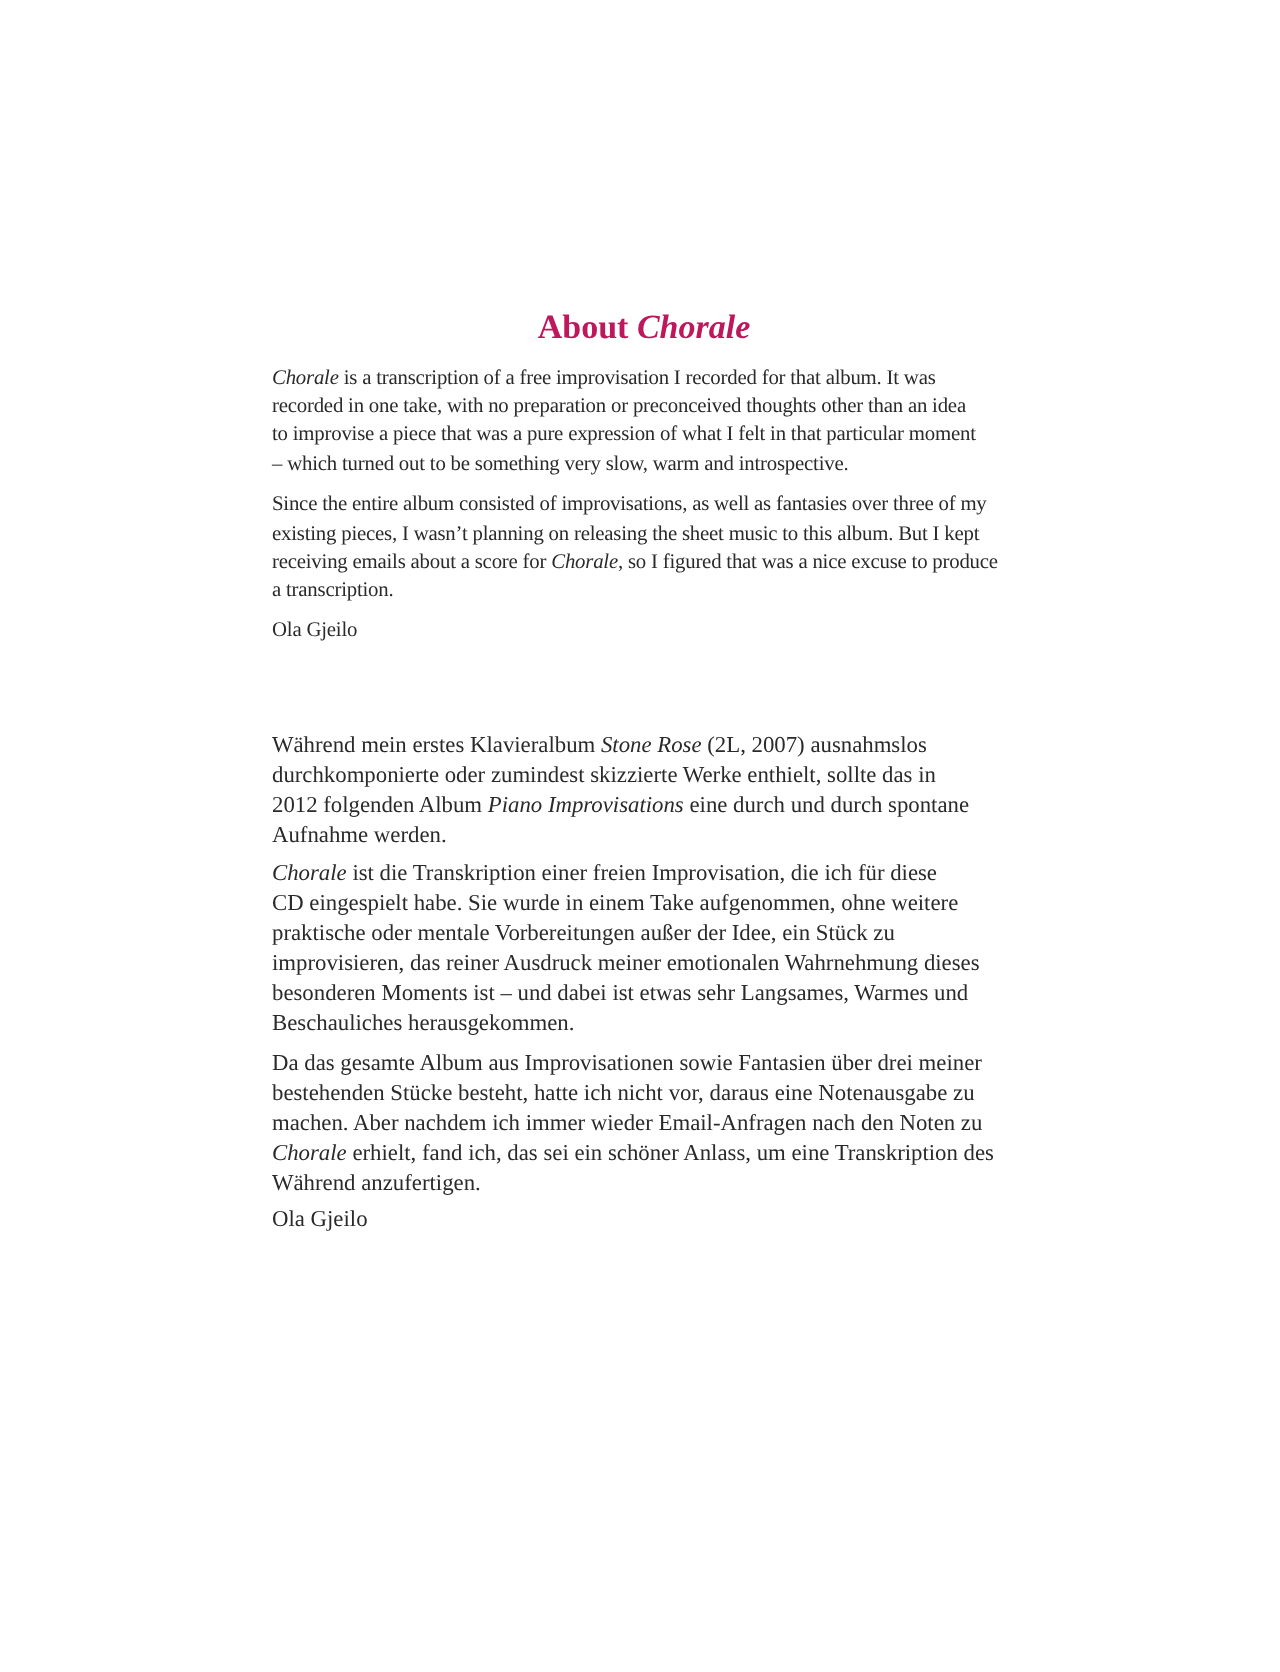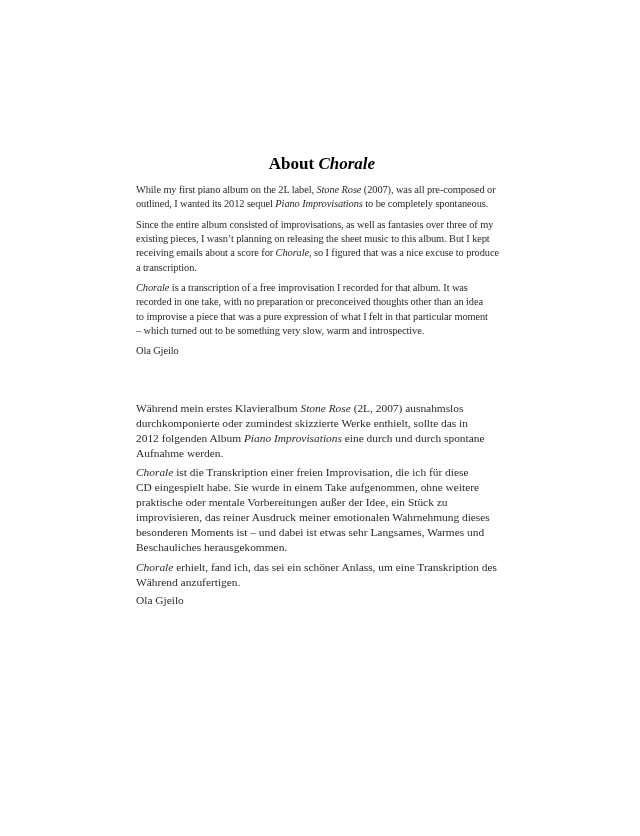--- a/index.html
+++ b/index.html
@@ -21,21 +21,21 @@
     left: 136px;
     top: 153px;
     width: 372px;
   }
   .section-title {
     font-size: 17px;
     line-height: 22px;
     text-align: center;
     white-space: nowrap;
     margin: 0 0 8px 0;
-    color: #000000;
+    color: #be185d;
   }
   .section-title em { font-style: italic; }
   .body {
     white-space: pre;
   }
   .body-en {
     font-size: 10.4px;
     line-height: 14.2px;
     letter-spacing: -0.1px;
   }
@@ -60,39 +60,41 @@
   em { font-style: italic; }
 </style>
 </head>
 <body>
 
 <div class="page">
   <div class="column">
 
     <section class="section-en">
       <h2 class="section-title"><span>About </span><em>Chorale</em></h2>
-      <div class="body body-en"><p><span>While my first piano album on the 2L label, </span><em>Stone Rose</em><span> (2007), was all pre-composed or
-outlined, I wanted its 2012 sequel </span><em>Piano Improvisations</em><span> to be completely spontaneous.</span></p><p><span>Since the entire album consisted of improvisations, as well as fantasies over three of my
+      <div class="body body-en"><p><em>Chorale</em><span> is a transcription of a free improvisation I recorded for that album. It was
+recorded in one take, with no preparation or preconceived thoughts other than an idea
+to improvise a piece that was a pure expression of what I felt in that particular moment
+– which turned out to be something very slow, warm and introspective.</span></p><p><span>Since the entire album consisted of improvisations, as well as fantasies over three of my
 existing pieces, I wasn’t planning on releasing the sheet music to this album. But I kept
 receiving emails about a score for </span><em>Chorale</em><span>, so I figured that was a nice excuse to produce
-a transcription.</span></p><p><em>Chorale</em><span> is a transcription of a free improvisation I recorded for that album. It was
-recorded in one take, with no preparation or preconceived thoughts other than an idea
-to improvise a piece that was a pure expression of what I felt in that particular moment
-– which turned out to be something very slow, warm and introspective.</span></p></div>
+a transcription.</span></p></div>
       <div class="body body-en signature">Ola Gjeilo</div>
     </section>
 
     <section class="section-de">
       <div class="body body-de"><p><span>Während mein erstes Klavieralbum </span><em>Stone Rose</em><span> (2L, 2007) ausnahmslos
 durchkomponierte oder zumindest skizzierte Werke enthielt, sollte das in
 2012 folgenden Album </span><em>Piano Improvisations</em><span> eine durch und durch spontane
 Aufnahme werden.</span></p><p><em>Chorale</em><span> ist die Transkription einer freien Improvisation, die ich für diese
 CD eingespielt habe. Sie wurde in einem Take aufgenommen, ohne weitere
 praktische oder mentale Vorbereitungen außer der Idee, ein Stück zu
 improvisieren, das reiner Ausdruck meiner emotionalen Wahrnehmung dieses
 besonderen Moments ist – und dabei ist etwas sehr Langsames, Warmes und
-Beschauliches herausgekommen.</span></p><p><em>Chorale</em><span> erhielt, fand ich, das sei ein schöner Anlass, um eine Transkription des
+Beschauliches herausgekommen.</span></p><p><span>Da das gesamte Album aus Improvisationen sowie Fantasien über drei meiner
+bestehenden Stücke besteht, hatte ich nicht vor, daraus eine Notenausgabe zu
+machen. Aber nachdem ich immer wieder Email-Anfragen nach den Noten zu
+</span><em>Chorale</em><span> erhielt, fand ich, das sei ein schöner Anlass, um eine Transkription des
 Während anzufertigen.</span></p></div>
       <div class="body body-de signature">Ola Gjeilo</div>
     </section>
 
   </div>
 </div>
 
 </body></html>

